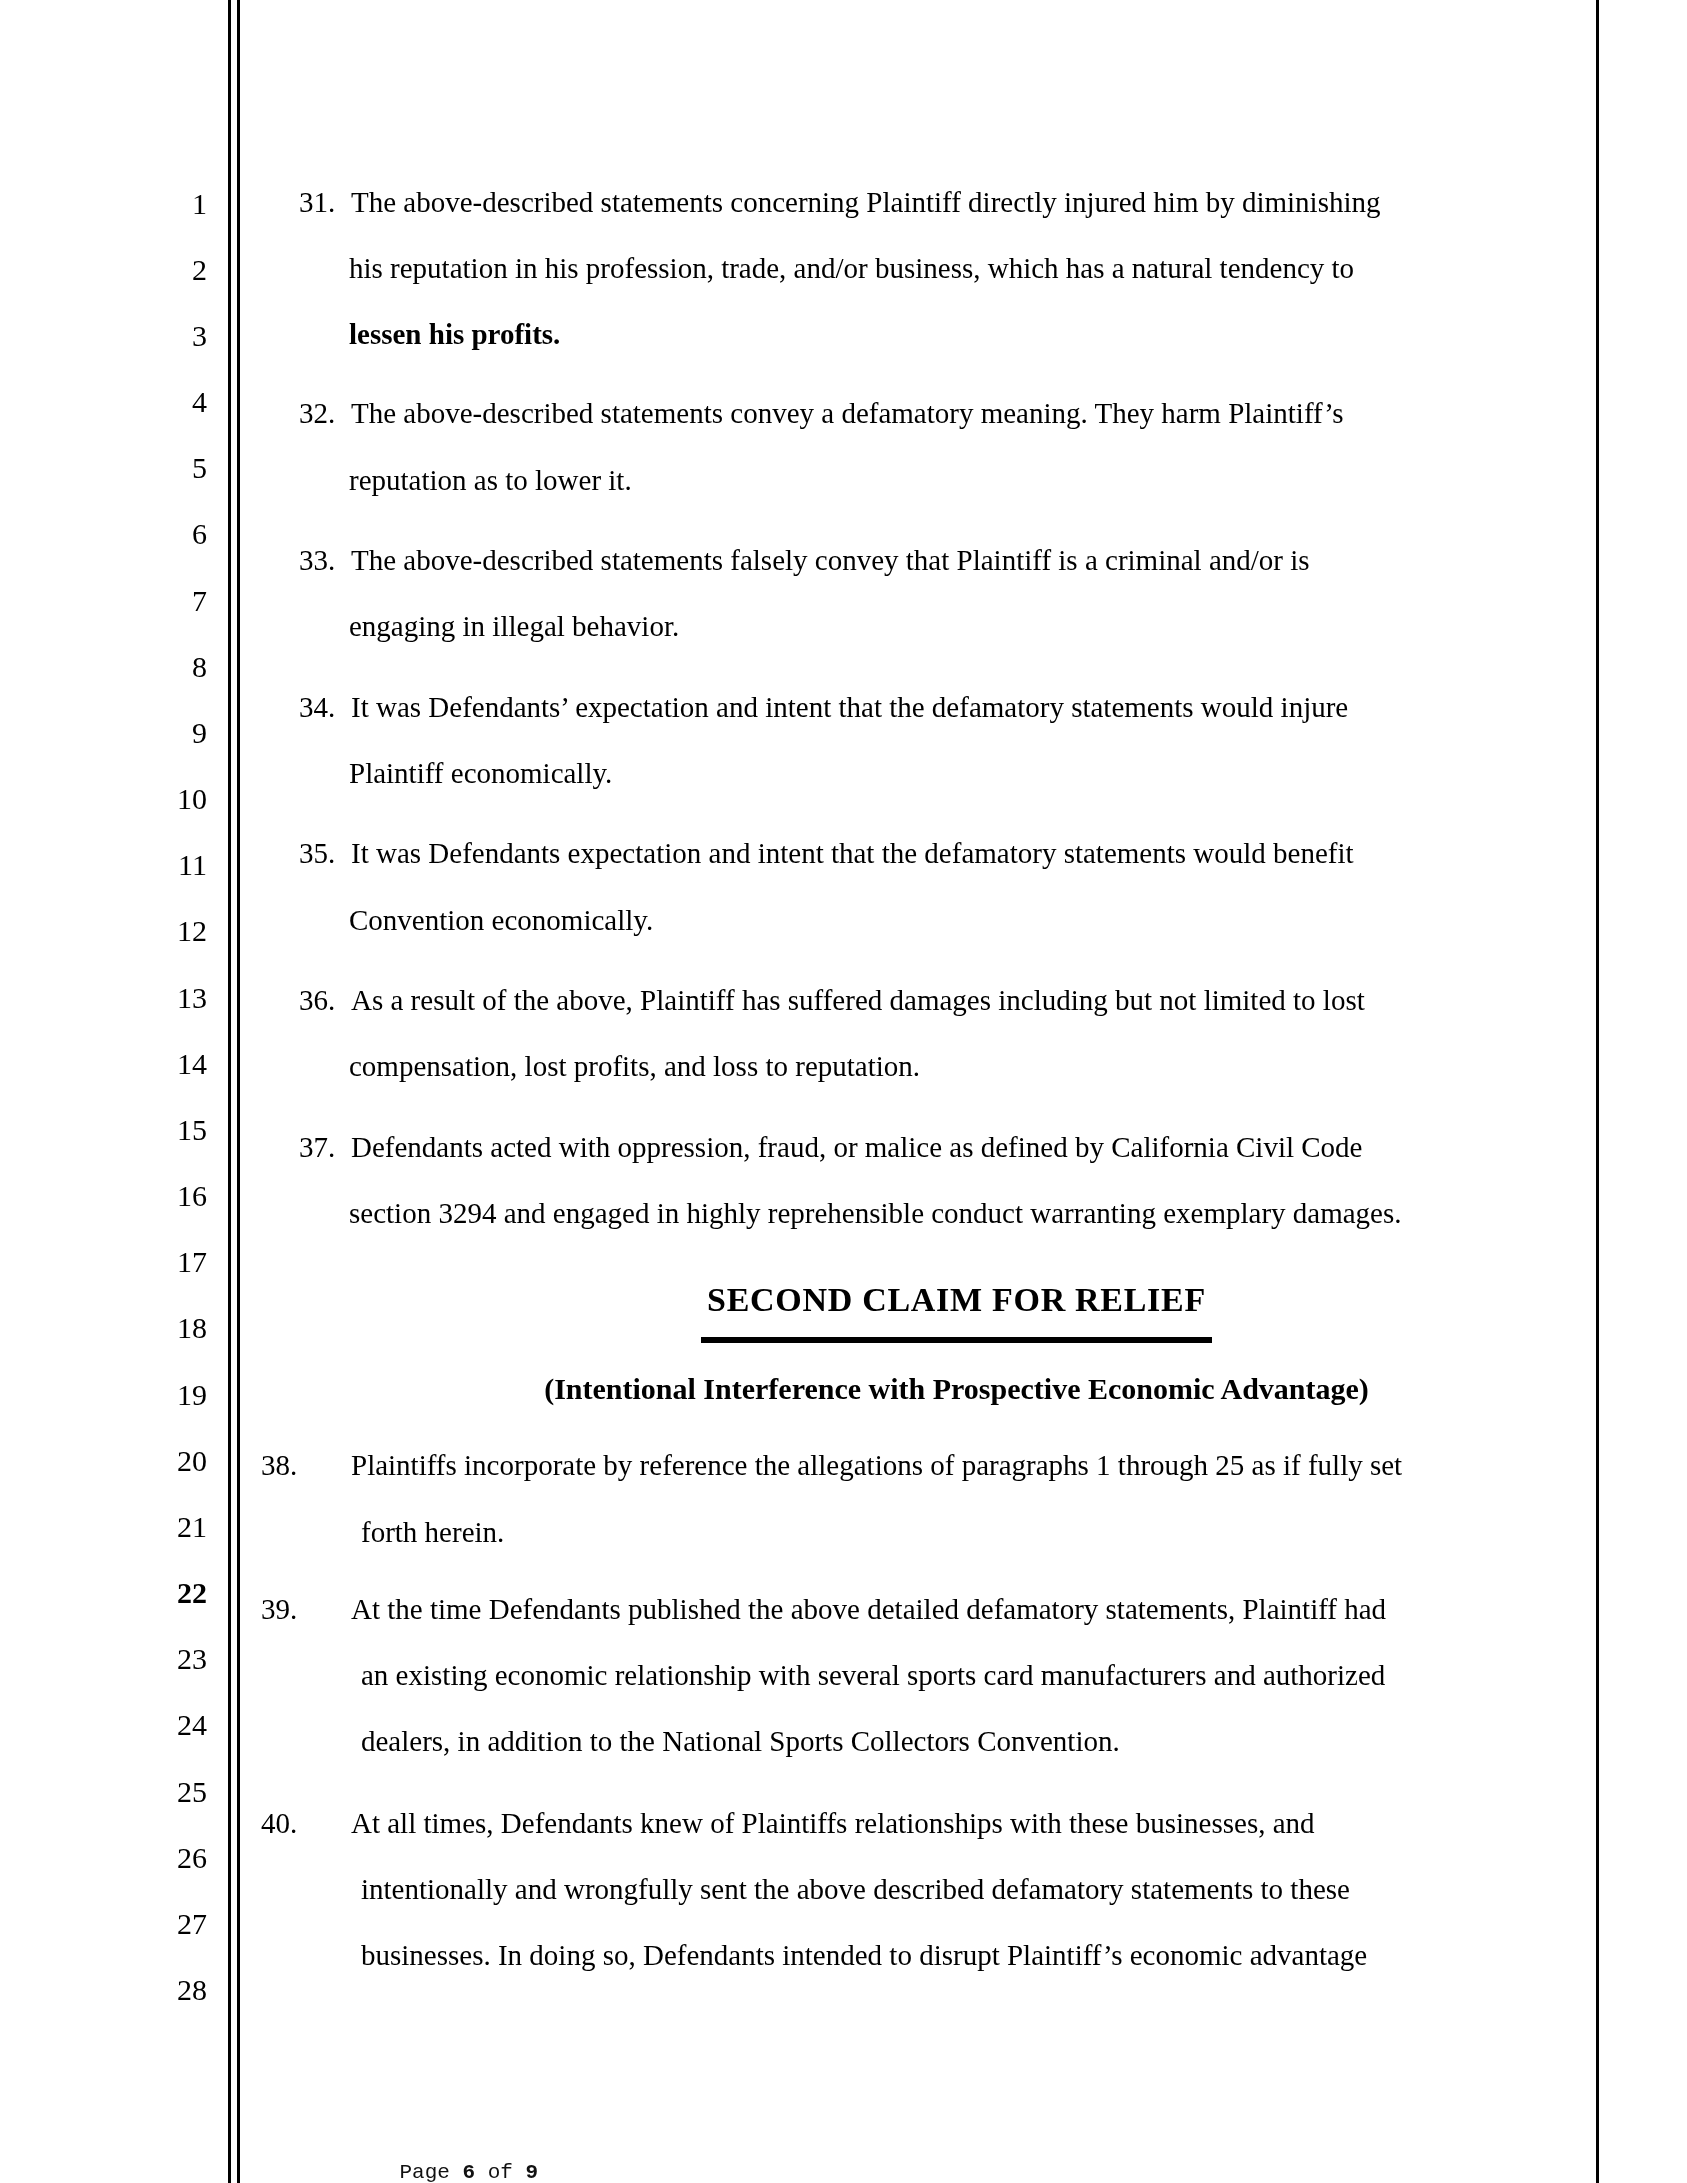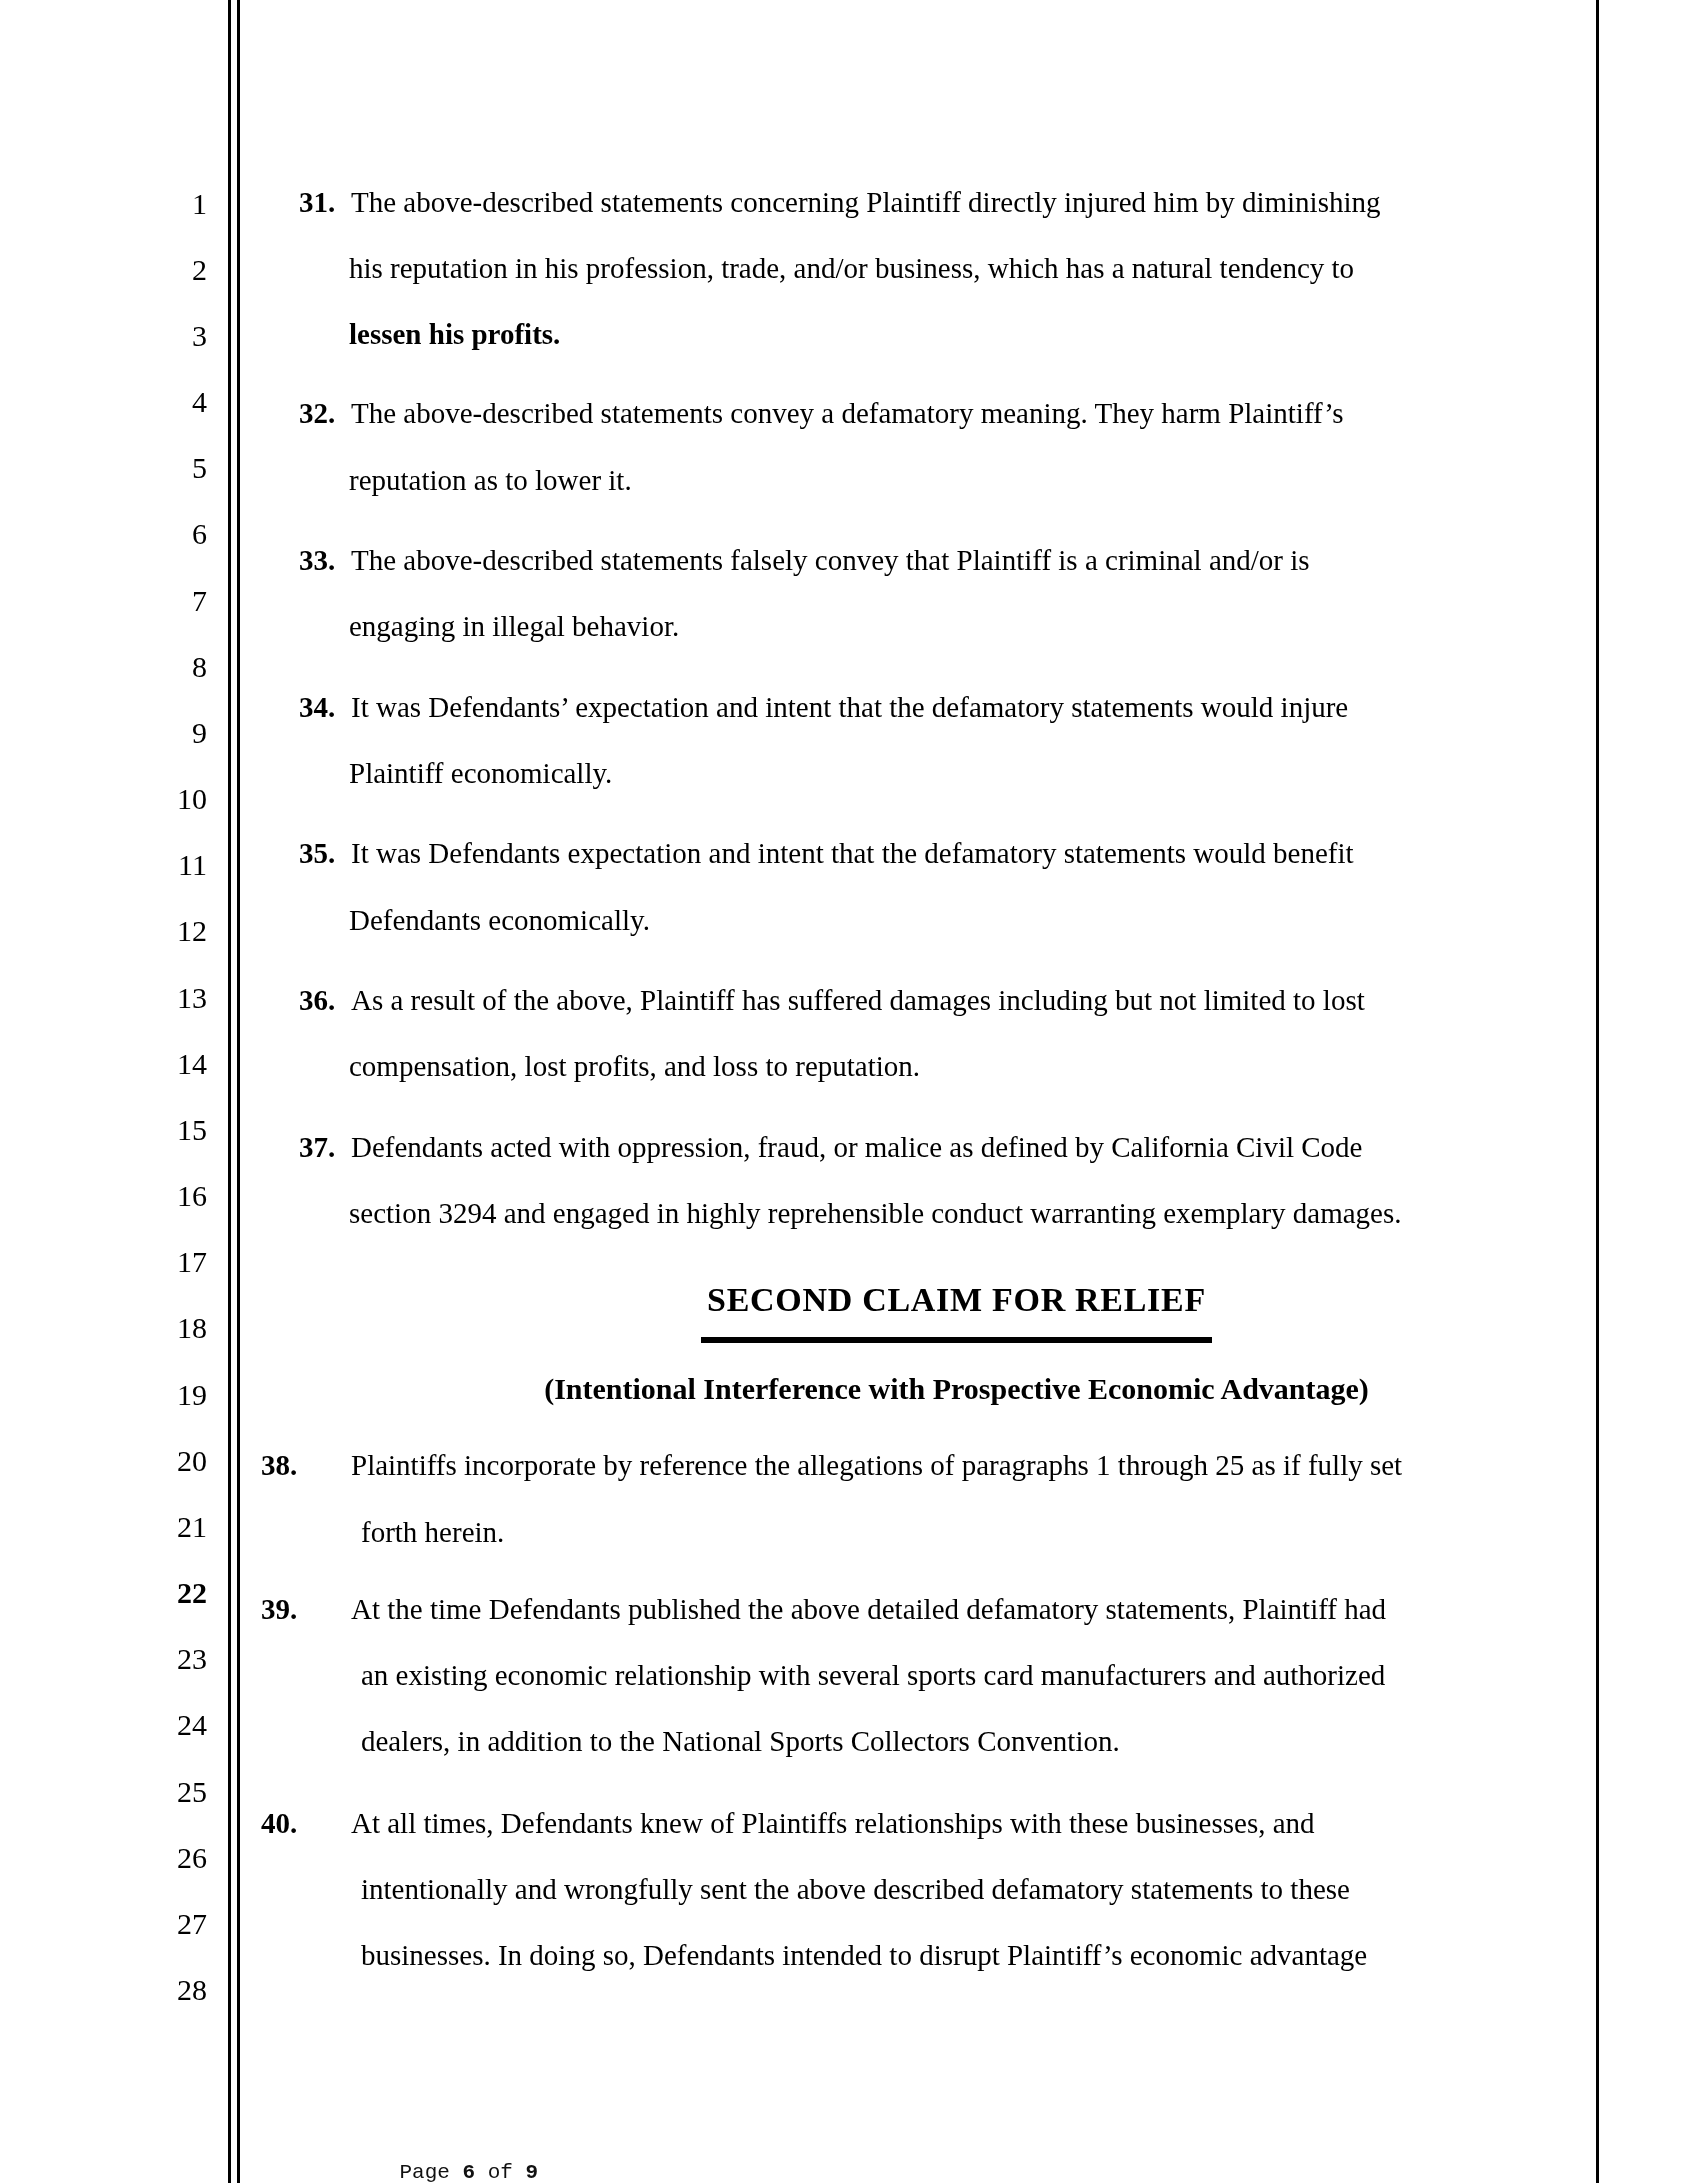--- a/index.html
+++ b/index.html
@@ -21,21 +21,21 @@
     line-height:66px;
     text-align:right;
     font-size:30px;
   }
   .bodyline{
     position:absolute;
     height:66px;line-height:66px;
     white-space:pre;
     font-size:29px;
   }
-  .para-num{position:absolute;height:66px;line-height:66px;white-space:pre;font-size:29px;font-weight:bold;}
+  .para-num{position:absolute;height:66px;line-height:66px;white-space:pre;font-size:29px;}
   .heading-line{
     position:absolute;
     left:351px;width:1211px;height:66px;line-height:66px;
     text-align:center;
     font-weight:bold;
     font-size:34px;
     letter-spacing:0.7px;
   }
   .heading-line .underlined{
     display:inline-block;
@@ -106,21 +106,21 @@
       <div class="bodyline" style="left: 351px; top: 380px;">The above-described statements convey a defamatory meaning. They harm Plaintiff’s</div>
       <div class="bodyline" style="left: 349px; top: 447px;">reputation as to lower it.</div>
       <div class="para-num" style="left: 299px; top: 527px;">33.</div>
       <div class="bodyline" style="left: 351px; top: 527px;">The above-described statements falsely convey that Plaintiff is a criminal and/or is</div>
       <div class="bodyline" style="left: 349px; top: 593px;">engaging in illegal behavior.</div>
       <div class="para-num" style="left: 299px; top: 674px;">34.</div>
       <div class="bodyline" style="left: 351px; top: 674px;">It was Defendants’ expectation and intent that the defamatory statements would injure</div>
       <div class="bodyline" style="left: 349px; top: 740px;">Plaintiff economically.</div>
       <div class="para-num" style="left: 299px; top: 820px;">35.</div>
       <div class="bodyline" style="left: 351px; top: 820px;">It was Defendants expectation and intent that the defamatory statements would benefit</div>
-      <div class="bodyline" style="left: 349px; top: 887px;">Defendants economically.</div>
+      <div class="bodyline" style="left: 349px; top: 887px;">Convention economically.</div>
       <div class="para-num" style="left: 299px; top: 967px;">36.</div>
       <div class="bodyline" style="left: 351px; top: 967px;">As a result of the above, Plaintiff has suffered damages including but not limited to lost</div>
       <div class="bodyline" style="left: 349px; top: 1033px;">compensation, lost profits, and loss to reputation.</div>
       <div class="para-num" style="left: 299px; top: 1114px;">37.</div>
       <div class="bodyline" style="left: 351px; top: 1114px;">Defendants acted with oppression, fraud, or malice as defined by California Civil Code</div>
       <div class="bodyline" style="left: 349px; top: 1180px;">section 3294 and engaged in highly reprehensible conduct warranting exemplary damages.</div>
       <div class="heading-line" style="top: 1267px;"><span class="underlined">SECOND CLAIM FOR RELIEF</span></div>
       <div class="subheading-line" style="top: 1356px;">(Intentional Interference with Prospective Economic Advantage)</div>
       <div class="para-num" style="left: 261px; top: 1432px; text-align: center;">38.</div>
       <div class="bodyline" style="left: 351px; top: 1432px;">Plaintiffs incorporate by reference the allegations of paragraphs 1 through 25 as if fully set</div>

